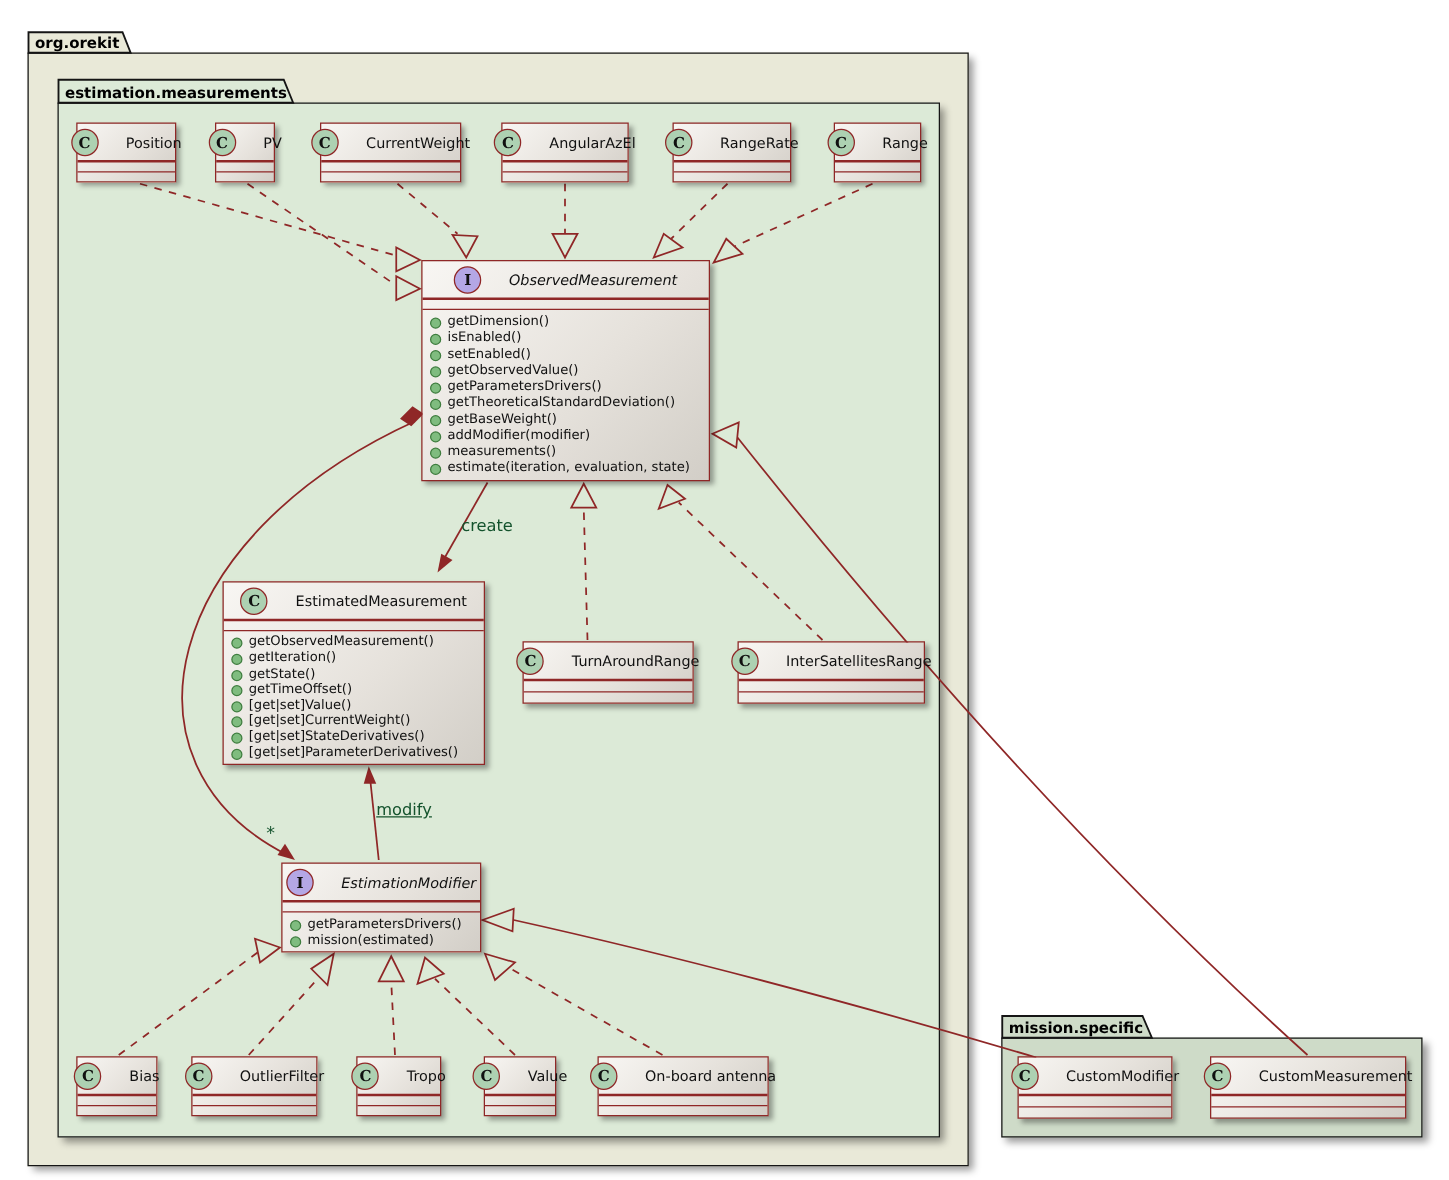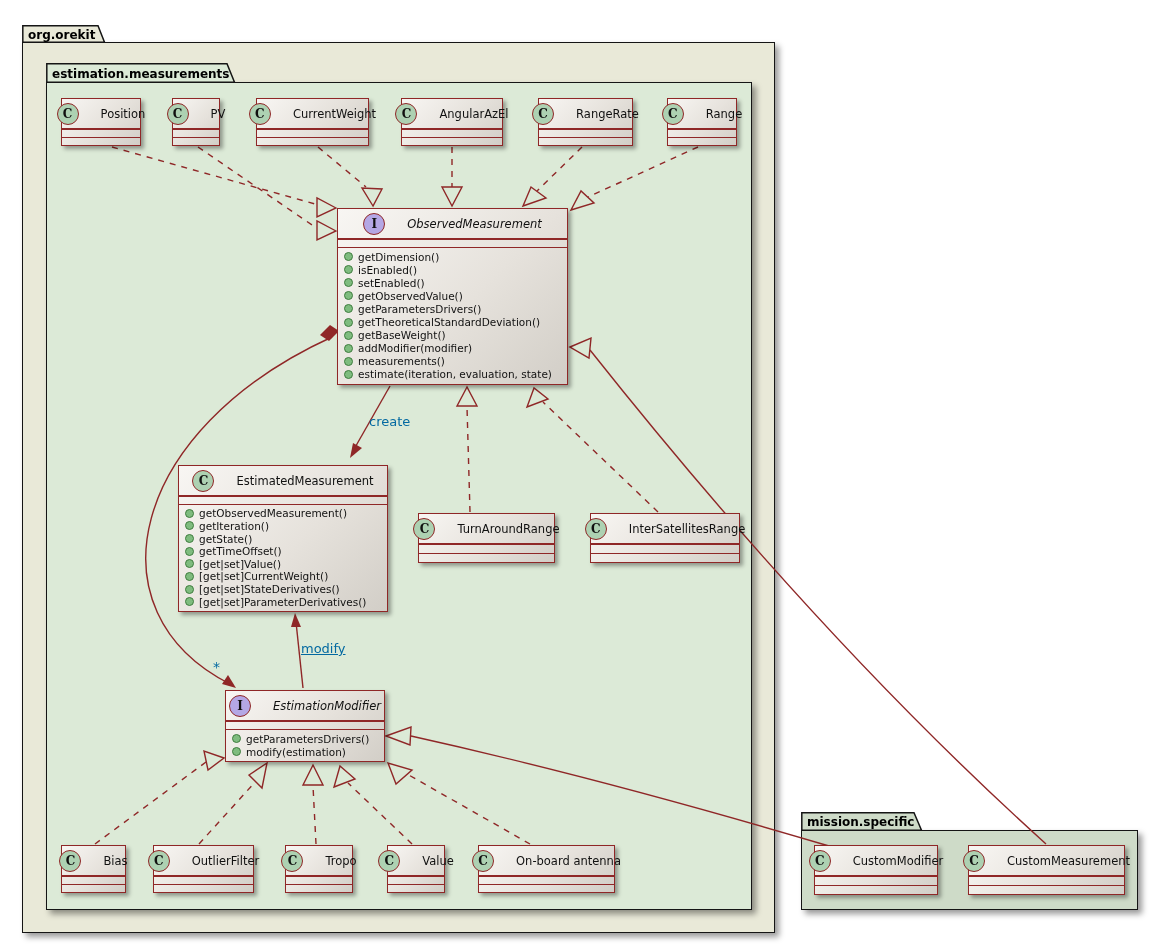--- a/index.html
+++ b/index.html
@@ -31,25 +31,25 @@
   .spot{flex:0 0 20px;width:20px;height:20px;border-radius:50%;border:1px solid #8f2727;
         display:flex;align-items:center;justify-content:center;
         font-family:"DejaVu Serif",serif;font-weight:bold;font-size:12px;color:#101010;}
   .c-spot{background:#add1b2;}
   .i-spot{background:#b4a7e5;}
   .fields{flex:0 0 7px;border-bottom:1px solid #8f2727;}
   .strip{flex:1;}
   .strip.mid{border-bottom:1px solid #8f2727;}
   .methods{flex:1;display:flex;flex-direction:column;justify-content:space-around;
            padding:2px 5px 3px 6px;overflow:hidden;}
-  .m{display:flex;align-items:center;gap:5px;font-size:10.5px;white-space:nowrap;}
+  .m{display:flex;align-items:flex-end;gap:5px;font-size:10.5px;white-space:nowrap;}
   .mdot{flex:0 0 7px;width:7px;height:7px;border-radius:50%;background:#7fbc7f;border:1px solid #3f7d3f;}
 
   
-  .edge-label{position:absolute;font-size:13px;color:#0369a1;white-space:nowrap;}
+  .edge-label{position:absolute;font-size:13px;color:#14532d;white-space:nowrap;}
 </style>
 </head>
 <body>
 
 <div id="canvas">
 
   <div class="pkg-body pkg-beige" style="left:22px;top:42px;width:753px;height:891px;"></div>
   <div class="pkg-body pkg-green" style="left:46px;top:82px;width:706px;height:828px;"></div>
   <div class="pkg-body pkg-sage" style="left:801px;top:830px;width:337px;height:80px;"></div>
 
@@ -293,21 +293,21 @@
       <span class="cname">EstimationModifier</span>
     </div>
     <div class="fields"></div>
     <div class="methods">
         <div class="m">
           <span class="mdot"></span>
           <span class="mtext">getParametersDrivers()</span>
         </div>
         <div class="m">
           <span class="mdot"></span>
-          <span class="mtext">modify(estimation)</span>
+          <span class="mtext">mission(estimated)</span>
         </div>
       </div>
   </div>
 
   <div class="cls" style="left:61px;top:845px;width:65px;height:48px;">
     <div class="title">
       <span class="spot c-spot">C</span>
       <span class="cname">Bias</span>
     </div>
     <div class="strip mid"></div>

